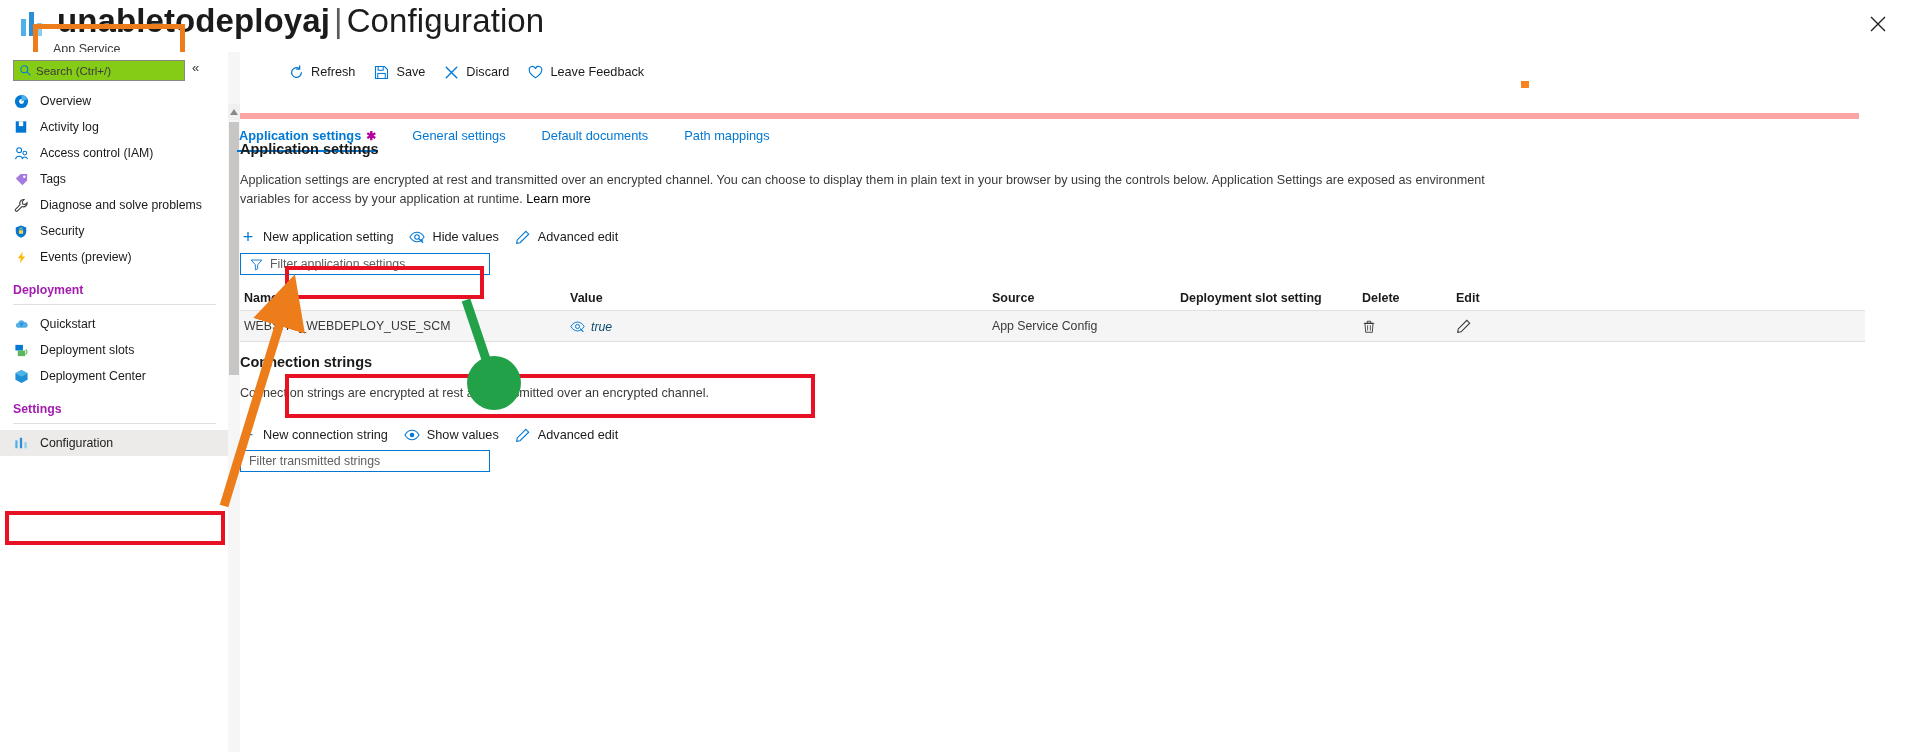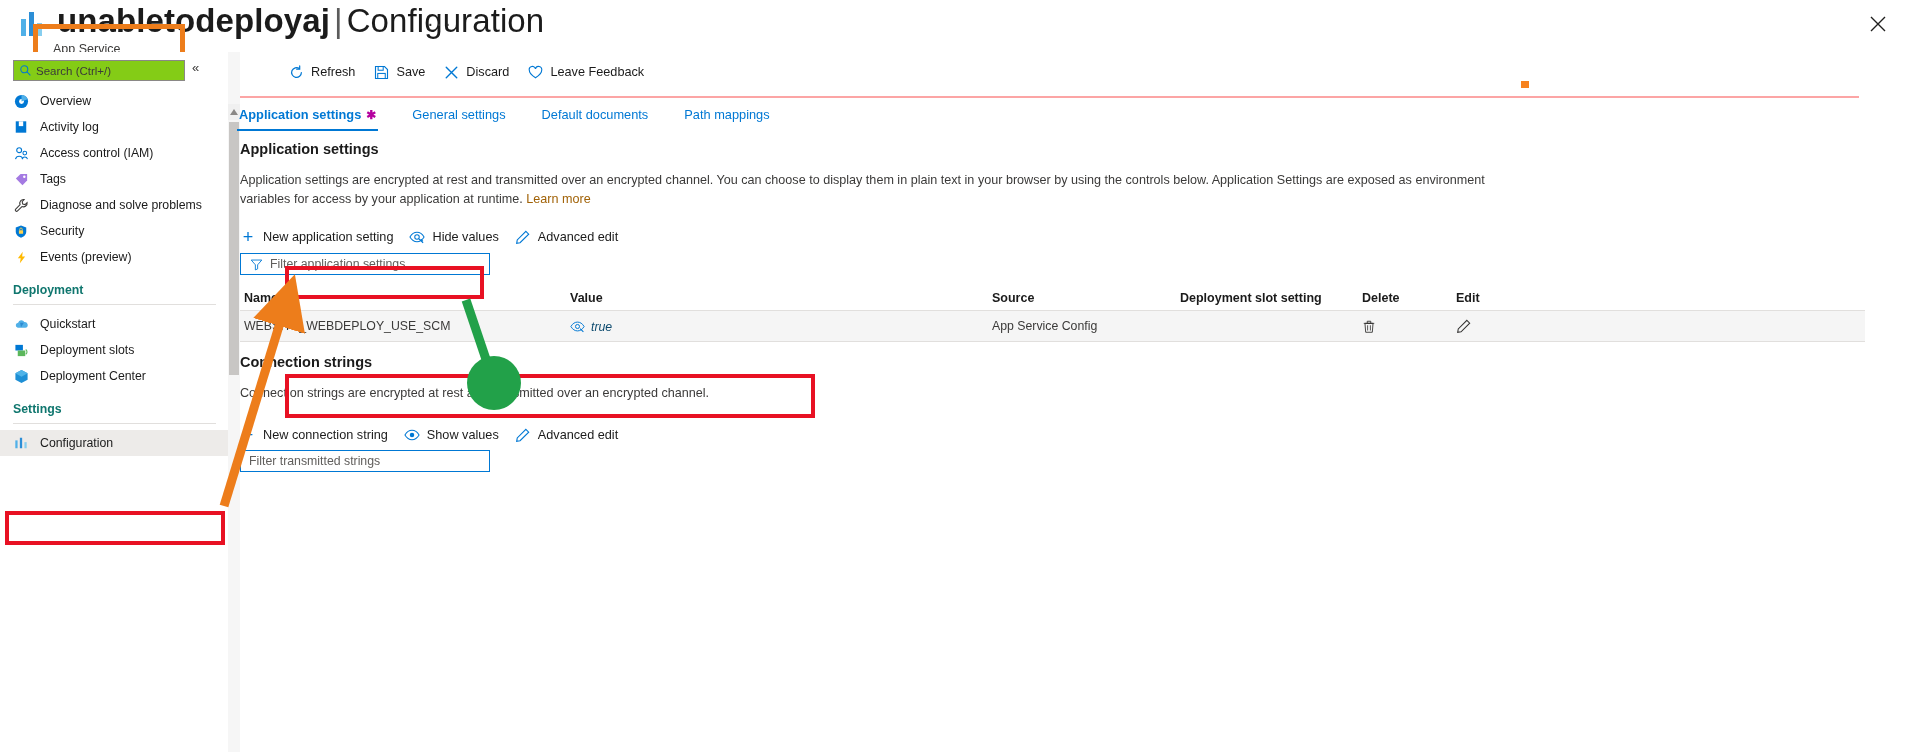--- a/index.html
+++ b/index.html
@@ -98,21 +98,21 @@
   .nav-item.sel { background: #edebe9; }
   .nav-ico {
     width: 16px; height: 16px; margin-right: 11px; flex: none;
     display: flex; align-items: center; justify-content: center;
   }
   .nav-ico svg { display: block; }
   .nav-label { white-space: nowrap; }
 
   .nav-group {
     margin-top: 10px; padding-left: 13px;
-    font-size: 12.3px; font-weight: 700; color: #0f766e;
+    font-size: 12.3px; font-weight: 700; color: #a21caf;
     height: 20px; display: flex; align-items: center;
   }
   .nav-sep {
     height: 1px; background: #e1dfdd; margin: 4px 12px 6px 13px;
   }
 
   
   .ann-box-config {
     position: absolute; left: 5px; top: 511px;
     width: 220px; height: 34px;
@@ -147,22 +147,22 @@
     margin-right: 18px; cursor: pointer;
     font-size: 12.7px; color: #1b1b1b; white-space: nowrap;
   }
   .cmd .ci {
     width: 16px; height: 16px; margin-right: 7px; flex: none;
     display: flex; align-items: center; justify-content: center;
     color: #0078d4;
   }
 
   .tabstrip {
-    position: absolute; left: 0; top: 44px; width: 1619px; height: 32px;
-    border-top: 2px solid #fca5a5;
+    position: absolute; left: 0; top: 61px; width: 1619px; height: 32px;
+    border-top: 6px solid #fca5a5;
   }
   .tabs {
     position: absolute; left: 0; top: 5px;
     display: flex; align-items: flex-start;
   }
   .tab {
     position: relative;
     padding: 4px 2px 9px 2px; margin-right: 32px;
     font-size: 12.8px; color: #0078d4; cursor: pointer; white-space: nowrap;
   }
@@ -174,21 +174,21 @@
   .tab .dirty { color: #b4009e; margin-left: 5px; font-size: 12px; }
 
   .sec-title {
     position: absolute; left: 0;
     font-size: 14.5px; font-weight: 700; color: #1b1b1b;
   }
   .sec-desc {
     position: absolute; left: 0;
     font-size: 12.6px; color: #3b3a39; line-height: 19px;
   }
-  .sec-desc a { color: #a16207; text-decoration: none; }
+  .sec-desc a { color: #000000; text-decoration: none; }
 
   .actionrow { position: absolute; left: 0; display: flex; align-items: center; }
   .act {
     display: flex; align-items: center; height: 26px;
     margin-right: 16px; cursor: pointer;
     font-size: 12.7px; color: #1b1b1b; white-space: nowrap;
   }
   .act .ci {
     width: 16px; height: 16px; margin-right: 7px; flex: none;
     display: flex; align-items: center; justify-content: center;

